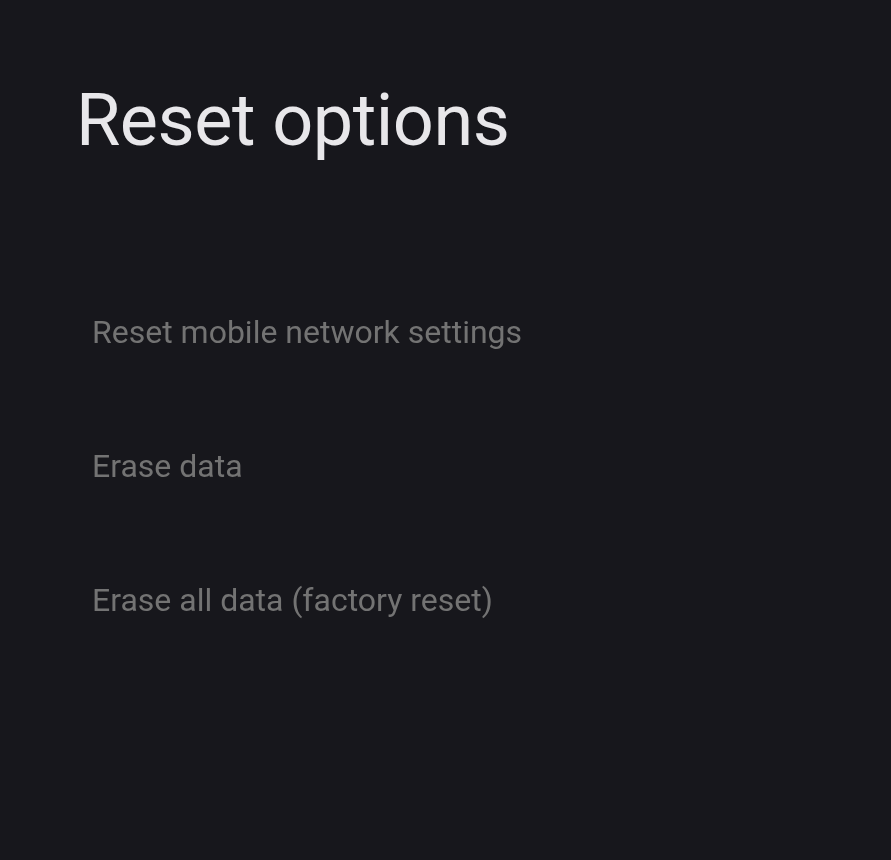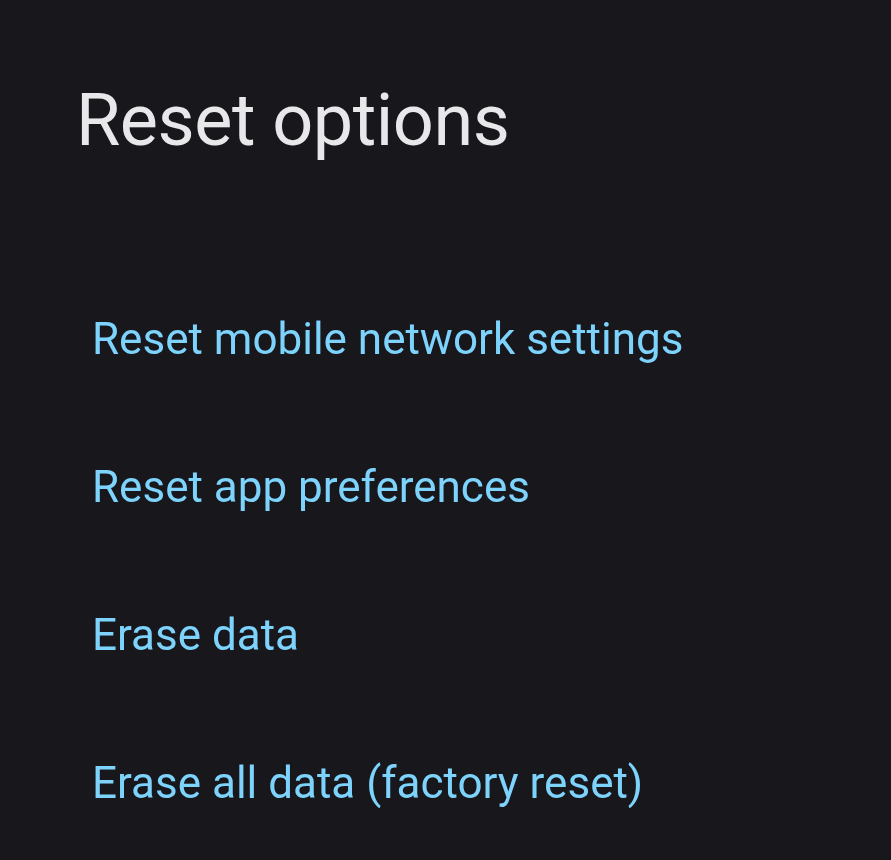--- a/index.html
+++ b/index.html
@@ -22,38 +22,35 @@
       letter-spacing: -0.5px;
     }
     .options-list {
       padding-top: 90px;
     }
     .option-item {
       padding: 44px 0 44px 52px;
       cursor: pointer;
     }
     .option-label {
-      color: #7dd3fc;
-      font-size: 44px;
+      color: #737373;
+      font-size: 32px;
       font-weight: 400;
       letter-spacing: 0px;
       text-align: right;
     }
   </style>
 </head>
 <body>
 
 <h1 class="page-title">Reset options</h1>
 
 <div class="options-list">
   <div class="option-item">
     <span class="option-label">Reset mobile network settings</span>
   </div>
   <div class="option-item">
-    <span class="option-label">Reset app preferences</span>
-  </div>
-  <div class="option-item">
     <span class="option-label">Erase data</span>
   </div>
   <div class="option-item">
     <span class="option-label">Erase all data (factory reset)</span>
   </div>
 </div>
 
 </body></html>

